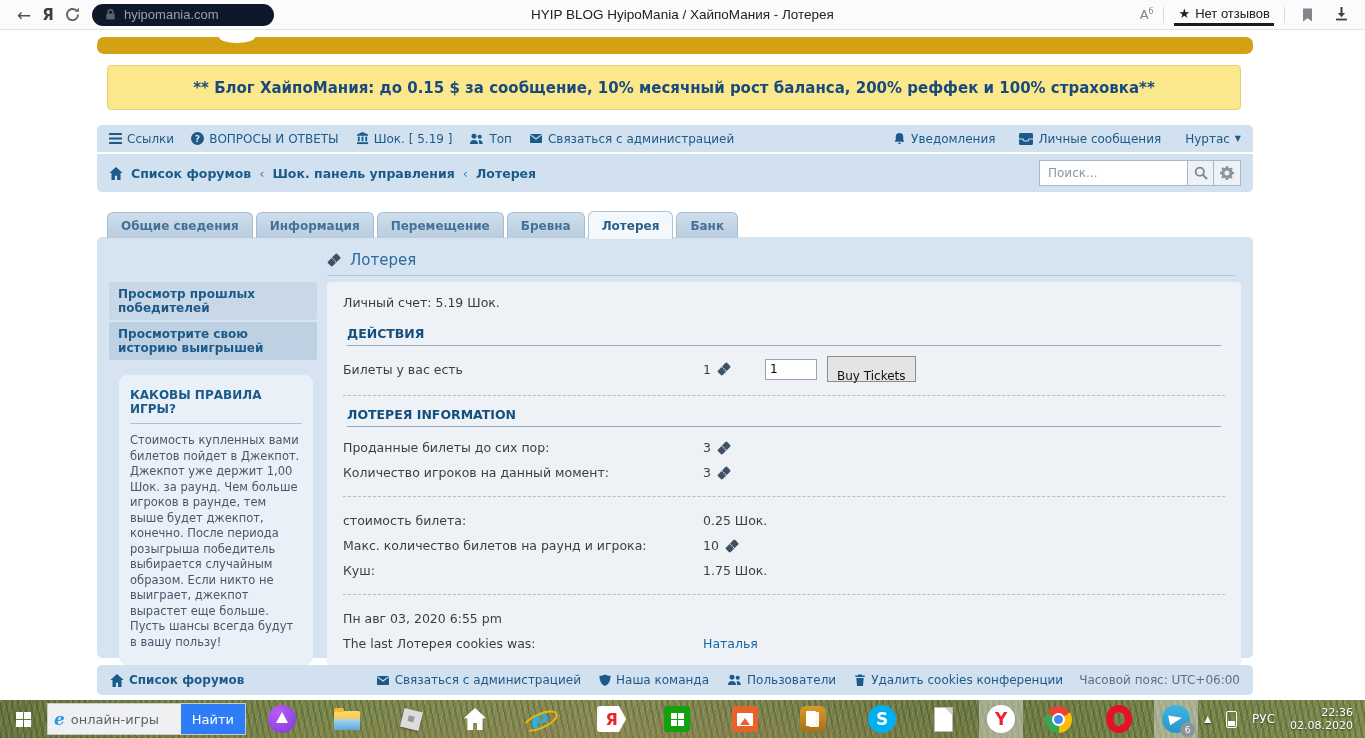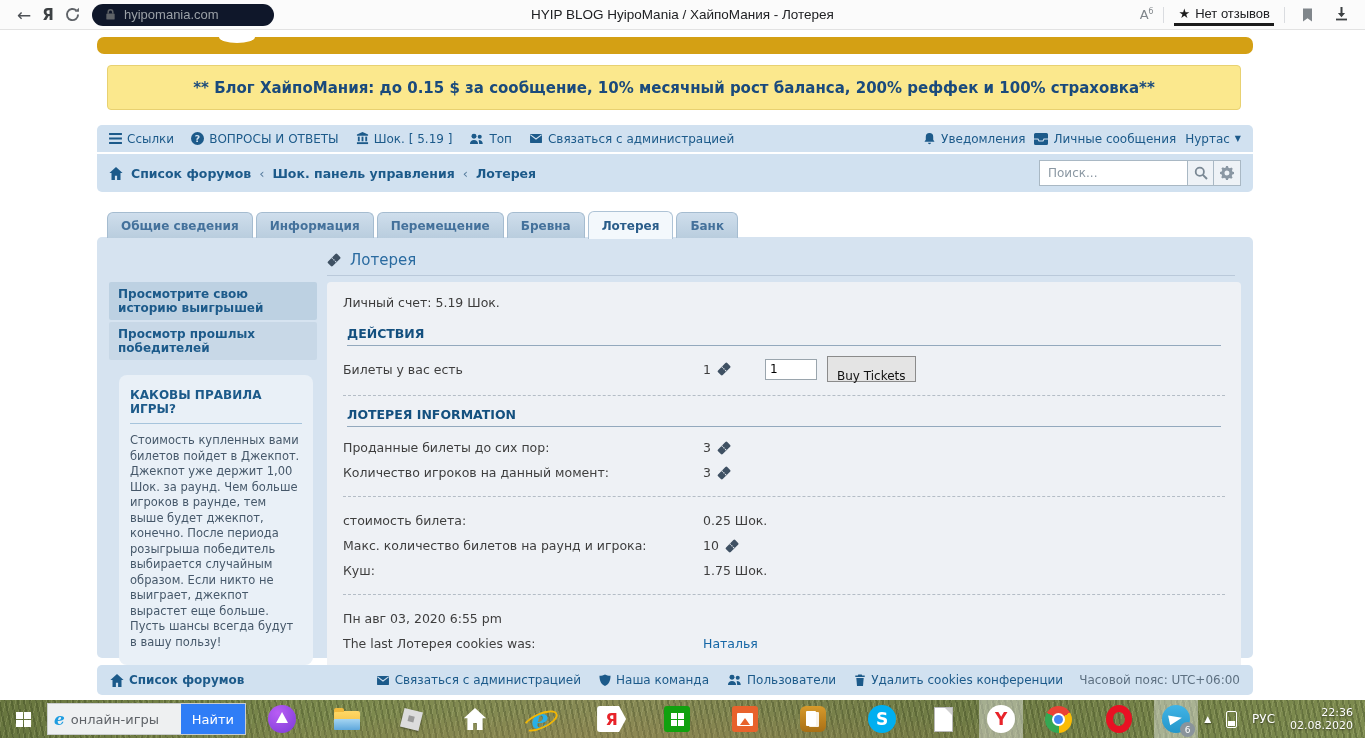--- a/index.html
+++ b/index.html
@@ -30,21 +30,21 @@
   .page{position:absolute;top:30px;left:0;right:0;height:670px;background:#fff}
   .orange-bar{position:absolute;top:7px;left:97px;width:1156px;height:17px;background:#d4a014;border-radius:7px}
   .orange-bar:after{content:"";position:absolute;left:122px;top:-6px;width:36px;height:12px;background:#fff;border-radius:50%}
   .promo{position:absolute;top:35px;left:107px;width:1132px;height:43px;background:#fbe88d;border:1px solid #e8d171;
     border-radius:4px;display:flex;align-items:center;justify-content:center}
   .promo span{color:#1a4a7c;font-weight:bold;font-size:15px}
 
   .navbar{position:absolute;top:95px;left:97px;width:1156px;height:27px;background:#d1e1f0;border-radius:5px 5px 0 0;
     display:flex;align-items:center;padding:0 12px;box-sizing:border-box;font-size:12px;color:#1c5a8a}
   .nav-item{display:flex;align-items:center;gap:5px;margin-right:17px;cursor:pointer;white-space:nowrap}
-  .nav-right{margin-left:auto;display:flex;align-items:flex-start;gap:9px}
+  .nav-right{margin-left:auto;display:flex;align-items:flex-start;gap:24px}
   .nav-item svg{flex:none}
   .caret-down{font-size:8px;color:#1c5a8a}
 
   .crumbbar{position:absolute;top:124px;left:97px;width:1156px;height:38px;background:#d1e1f0;border-radius:0 0 5px 5px;
     display:flex;align-items:center;padding:0 12px;box-sizing:border-box}
   .crumbs{display:flex;align-items:center;gap:8px;font-size:12.5px;color:#1c5a8a;font-weight:bold}
   .crumb-sep{color:#547a9c;font-weight:normal;font-size:13px}
   .searchwrap{margin-left:auto;display:flex;align-items:center}
   .search-input{width:148px;height:26px;border:1px solid #a9b8c4;border-right:none;box-sizing:border-box;
     padding:0 8px;font-size:12px;color:#333;font-family:inherit;background:#fff}
@@ -334,22 +334,22 @@
             <line x1="7" y1="3.8" x2="7" y2="10.4" stroke="#d6e3f0" stroke-width="1" stroke-dasharray="1.4 1"></line>
           </g>
         </svg>
       <span>Лотерея</span>
     </div>
     <hr class="head-line">
 
     <div class="panel-body">
 
       <div class="left-col">
+        <div class="menu-item">Просмотр прошлых победителей</div>
         <div class="menu-item selected">Просмотрите свою историю выигрышей</div>
-        <div class="menu-item">Просмотр прошлых победителей</div>
         <div class="rules-box">
           <div class="rules-title">КАКОВЫ ПРАВИЛА ИГРЫ?</div>
           <div class="rules-text">Стоимость купленных вами билетов пойдет в Джекпот. Джекпот уже держит 1,00 Шок. за раунд. Чем больше игроков в раунде, тем выше будет джекпот, конечно. После периода розыгрыша победитель выбирается случайным образом. Если никто не выиграет, джекпот вырастет еще больше. Пусть шансы всегда будут в вашу пользу!</div>
         </div>
       </div>
 
       <div class="right-col">
         <div class="balance-line">Личный счет: 5.19 Шок.</div>
 
         <div class="section-hdr">ДЕЙСТВИЯ</div>

